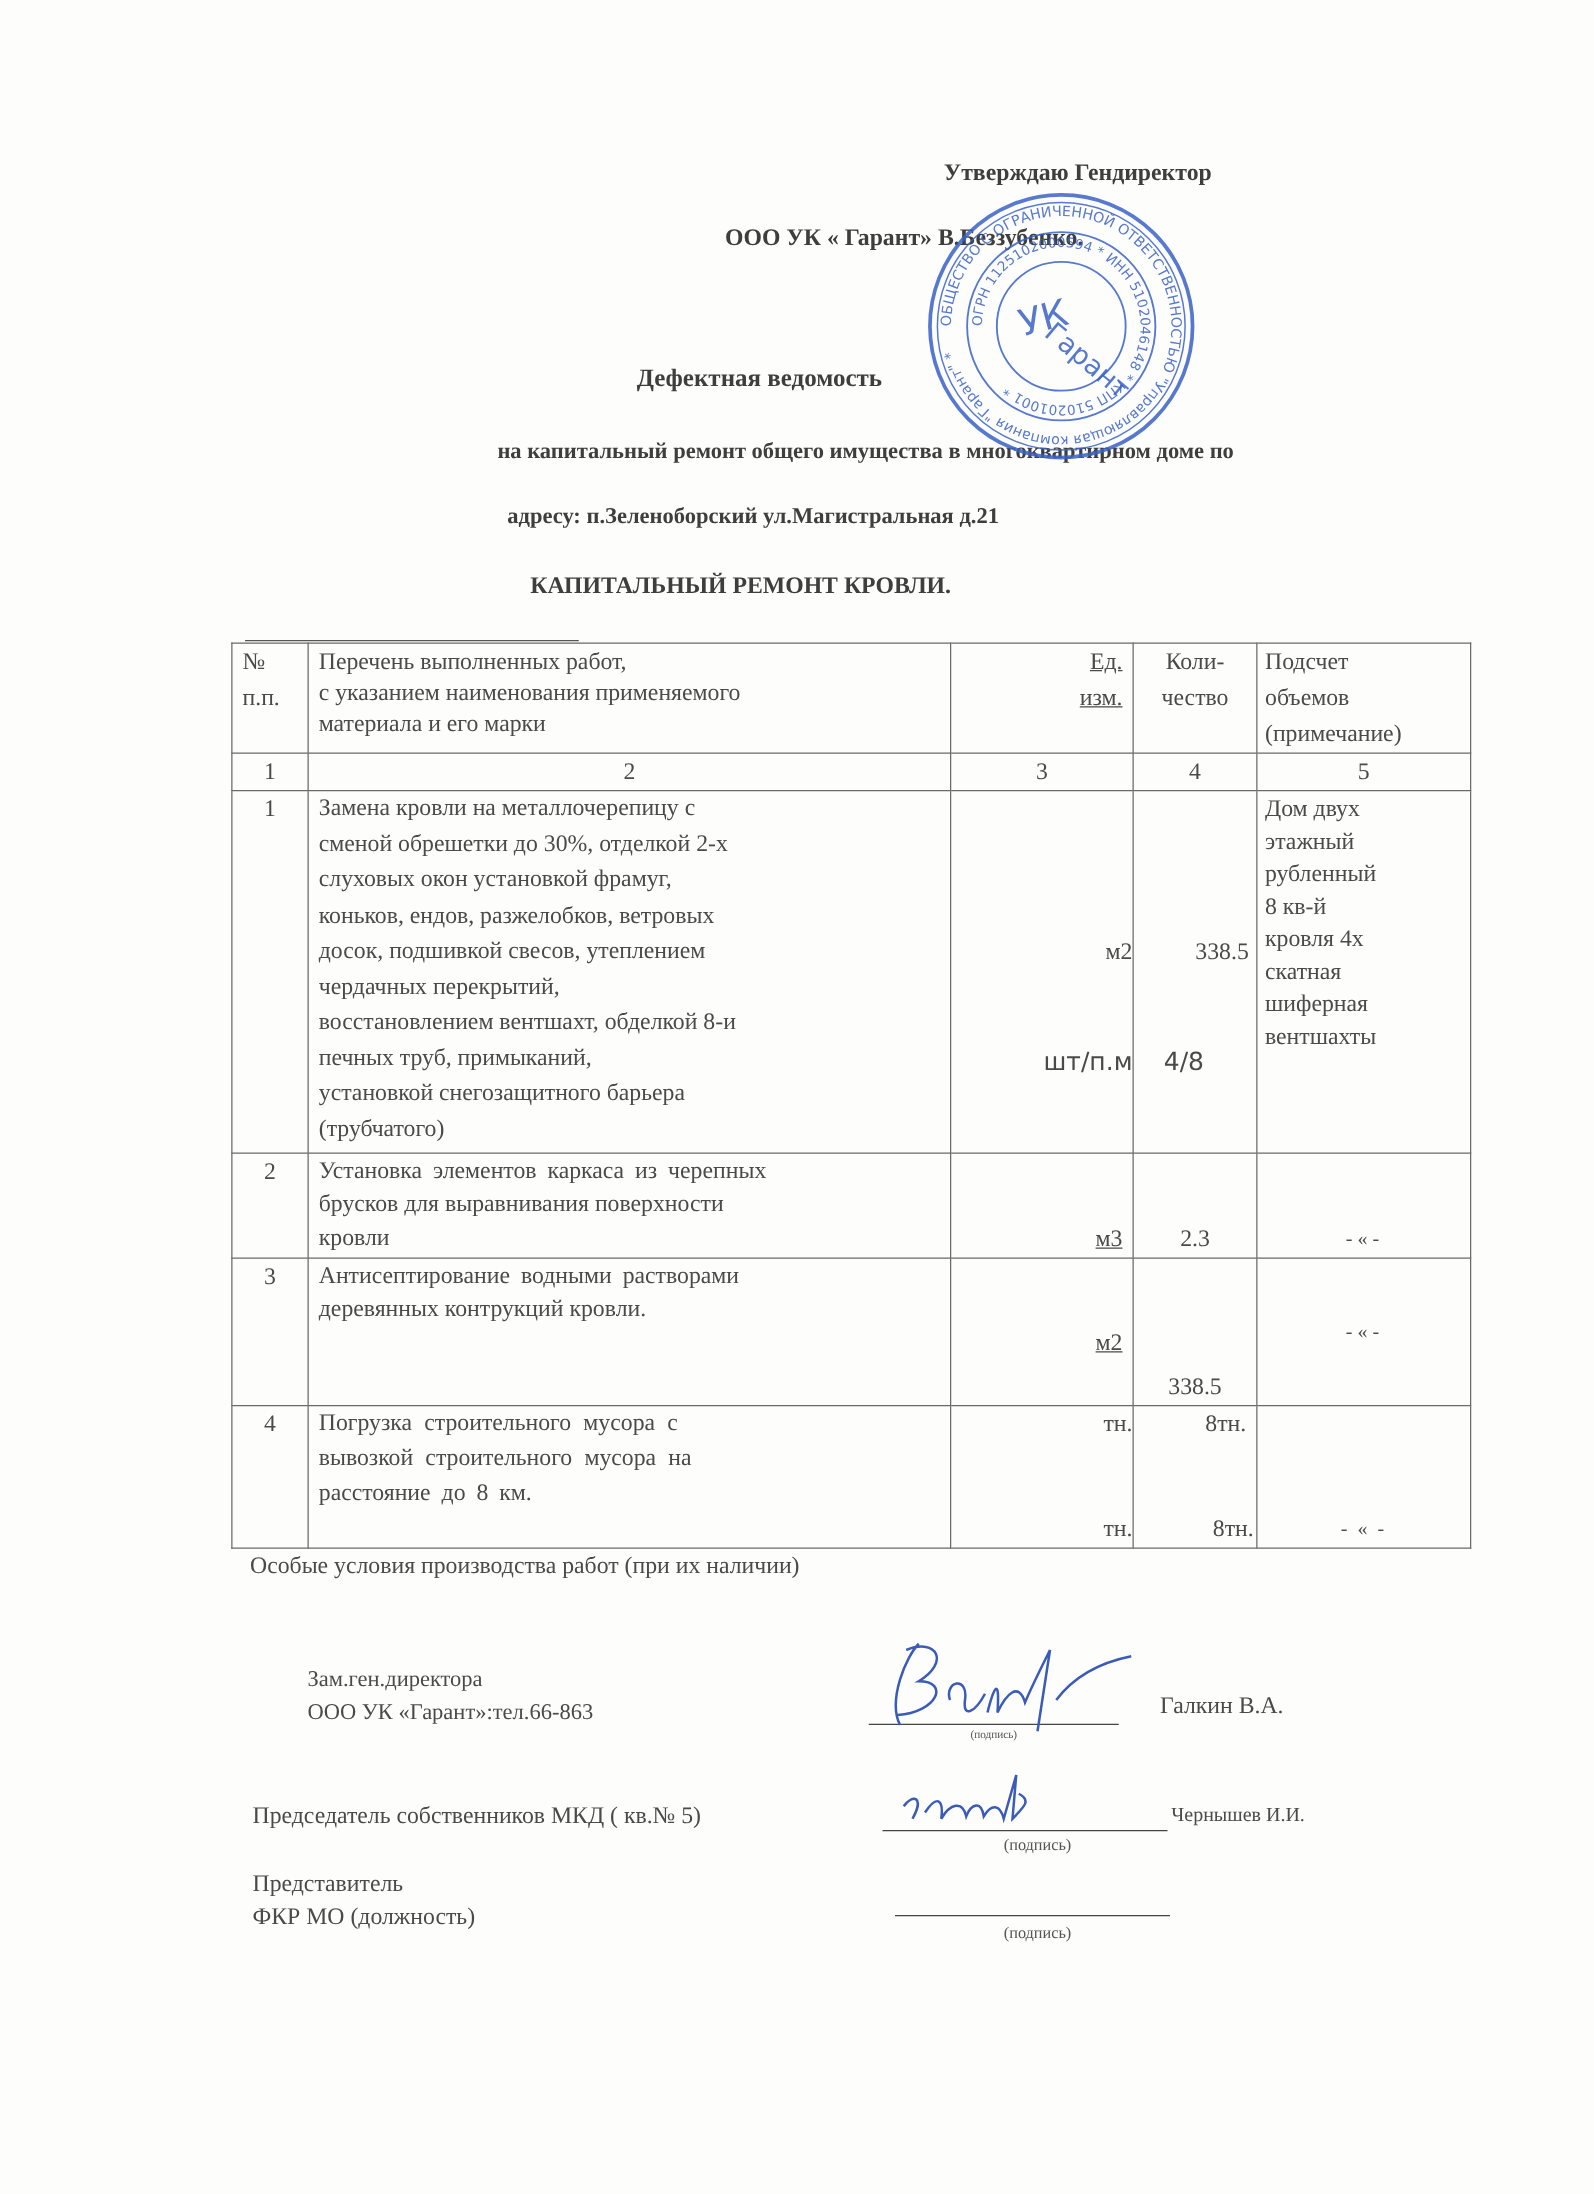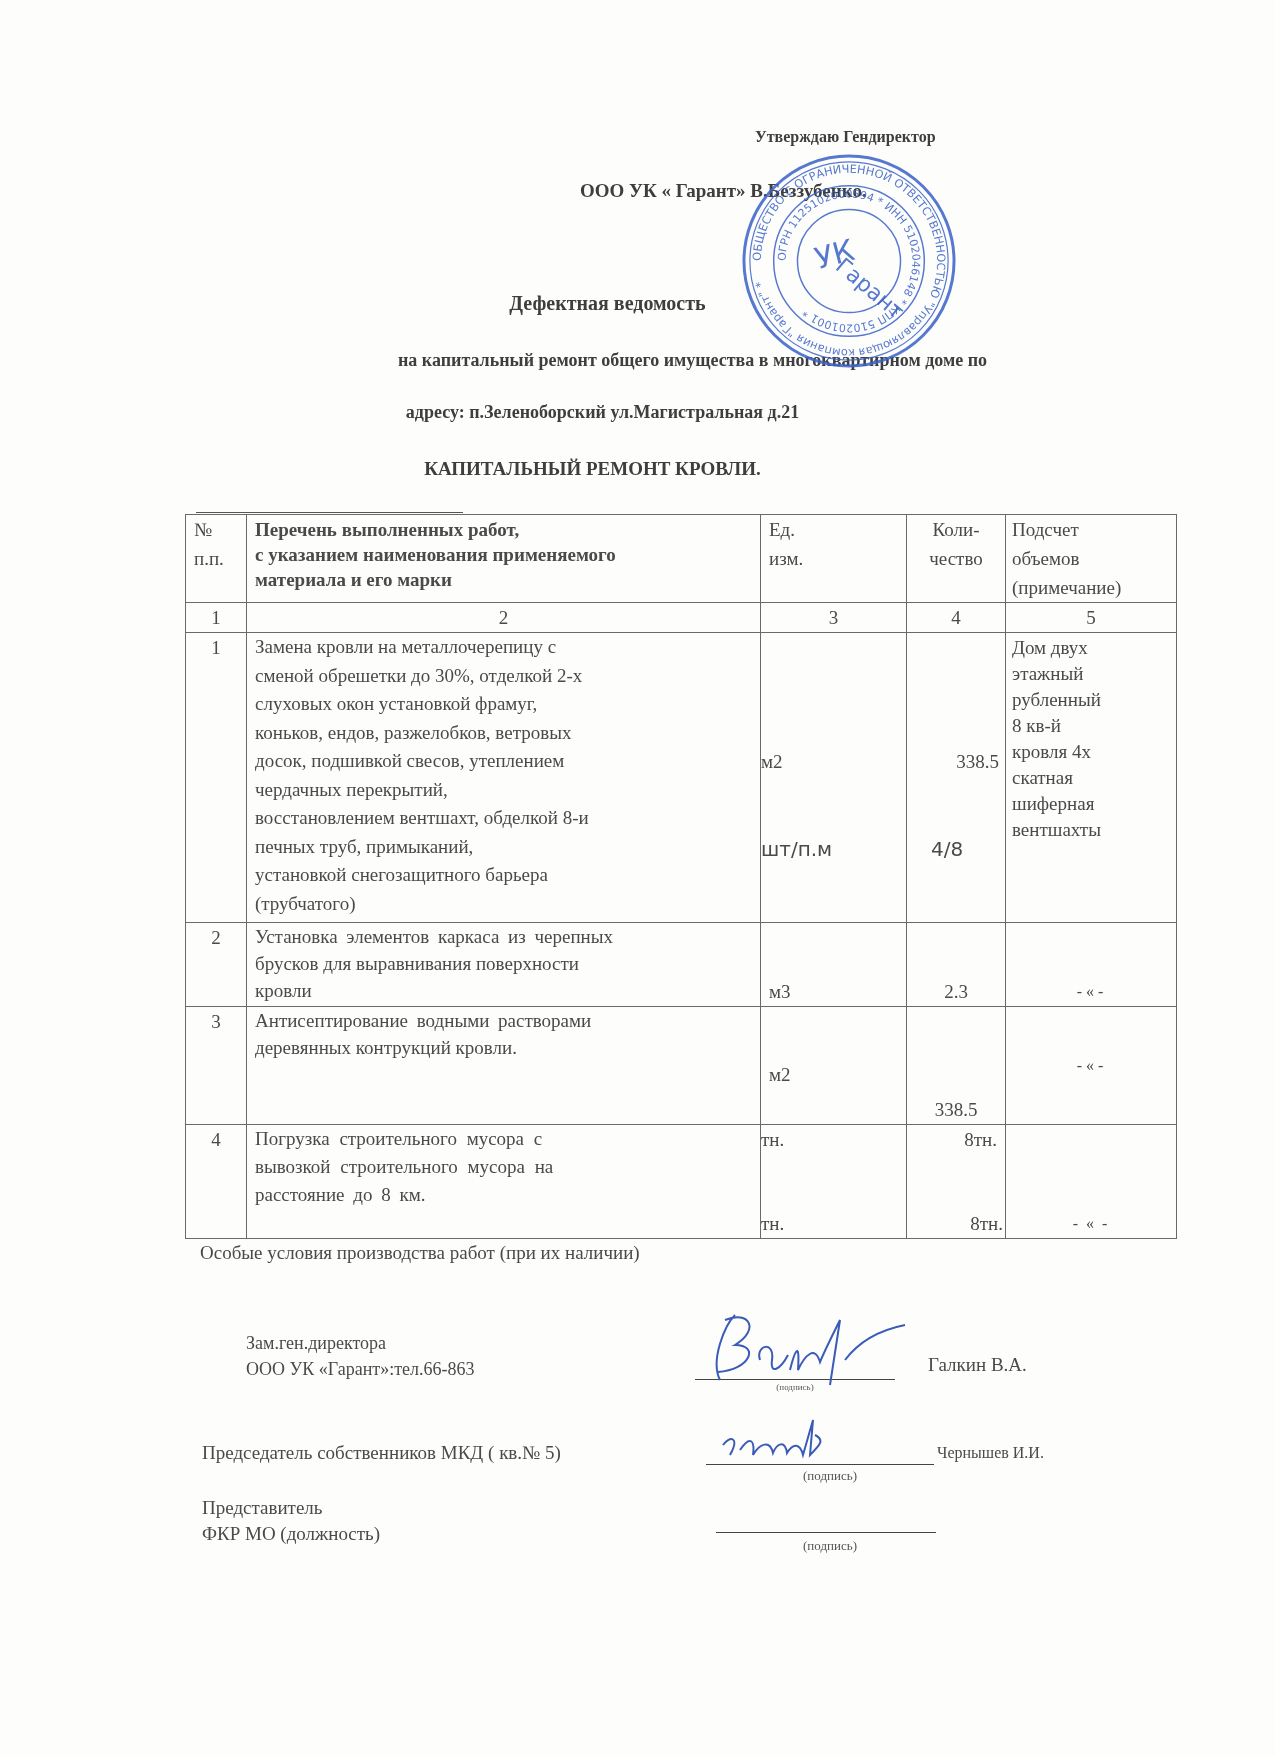--- a/index.html
+++ b/index.html
@@ -1,34 +1,34 @@
 <!DOCTYPE html>
 <html><head>
 <meta charset="utf-8">
 <style>
   html, body { margin:0; padding:0; }
   body { width:1275px; height:1755px; background:#fdfdfb; position:relative; overflow:hidden;
          font-family:"Liberation Serif", "DejaVu Serif", serif; color:#4a4a4a; }
   .abs { position:absolute; }
   .bold { font-weight:bold; color:#3e3e3e; }
-  .approve1 { left:755px; top:128px; font-size:16px; }
+  .approve1 { left:755px; top:128px; font-size:19px; }
   .approve2 { left:580px; top:180px; font-size:19px; }
   .title { left:0; width:1275px; text-align:center; font-size:20px; }
   .t1 { top:292px; left:-30px; }
   .t2 { top:350px; left:55px; font-size:18px; }
   .t3 { top:402px; left:-35px; font-size:18px; }
   .t4 { top:458px; left:-45px; font-size:19px; }
   .rule { left:196px; top:512px; width:267px; height:0; border-top:1.5px solid #555; }
 
   table.grid { position:absolute; left:185px; top:514px; border-collapse:collapse;
                font-size:19px; color:#4a4a4a; line-height:29px; }
   table.grid td { border:1.3px solid #6a6a6a; vertical-align:top; padding:0 8px; }
   .c1 { width:44px; text-align:center; }
   .c2 { width:497px; }
-  .c3 { width:129px; text-align:left; }
+  .c3 { width:129px; text-align:right;text-decoration:underline; }
   .c4 { width:82px; text-align:center; }
   .c5 { width:156px; padding-left:6px !important; }
   .numrow td { text-align:center; height:28px; }
   .sans { font-family:"DejaVu Sans", "Liberation Sans", sans-serif; font-size:20px; }
   .just { text-align:justify; }
 
   .foot { font-size:18px; color:#4a4a4a; line-height:26px; }
   .sigline { border-top:1.2px solid #444; height:0; }
   .sigcap { font-size:12px; color:#555; text-align:center; }
   .stamp { left:740px; top:152px; width:218px; height:218px; }
@@ -67,21 +67,21 @@
   <text x="96" y="135" font-family="DejaVu Sans, sans-serif" font-size="22" fill="#3a62c8" opacity="0.85" transform="rotate(40 120 125)">Гарант</text>
 </svg>
 
 <table class="grid">
   <tbody>
       <tr style="height:87px;">
     <td class="c1" style="text-align:left;">
       <div>№</div>
       <div>п.п.</div>
     </td>
-    <td class="c2" style="line-height:25px;padding-top:2px;font-weight:bold;">
+    <td class="c2" style="line-height:25px;padding-top:2px;">
       <div>Перечень выполненных работ,</div>
       <div>с указанием наименования применяемого</div>
       <div>материала и его марки</div>
     </td>
     <td class="c3">
       <div>Ед.</div>
       <div>изм.</div>
     </td>
     <td class="c4" style="padding:0 4px;">
       <div>Коли-</div>

